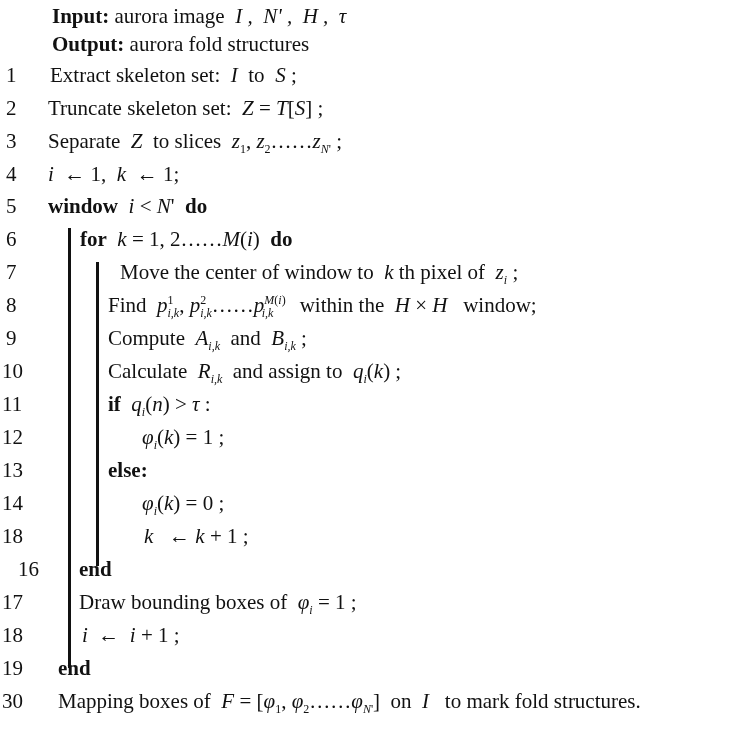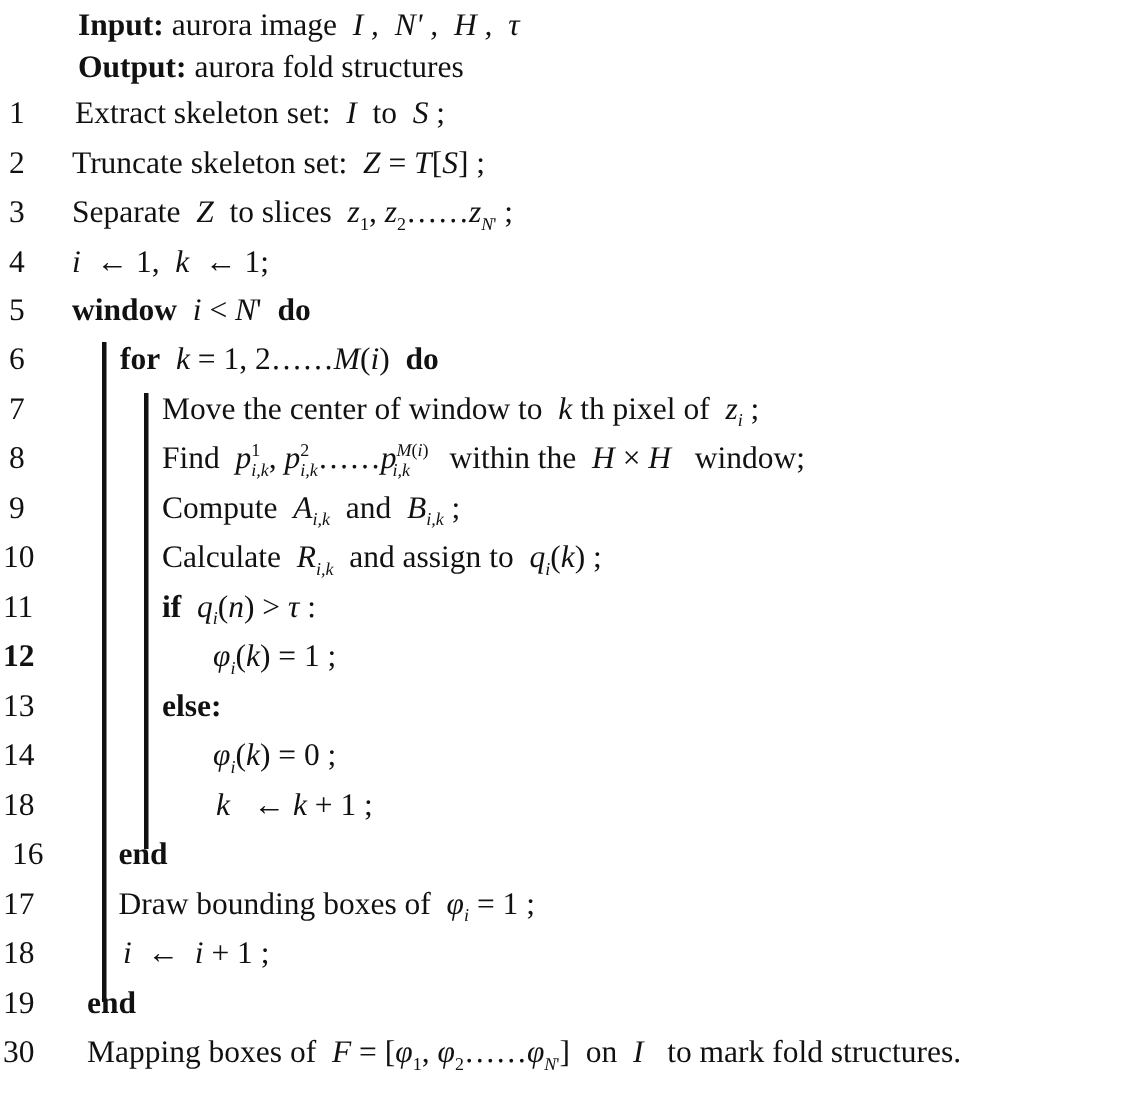--- a/index.html
+++ b/index.html
@@ -64,21 +64,21 @@
   <span class="txt" style="left:48px;"><b>window</b>&nbsp; <i class="m">i</i> &lt; <i class="m">N</i>'&nbsp; <b>do</b></span>
 </div>
 
 <div class="line" style="top:223px;">
   <span class="num" style="left:6px;">6</span>
   <span class="txt" style="left:80px;"><b>for</b>&nbsp; <i class="m">k</i> = 1, 2……<i class="m">M</i>(<i class="m">i</i>)&nbsp; <b>do</b></span>
 </div>
 
 <div class="line" style="top:256px;">
   <span class="num" style="left:6px;">7</span>
-  <span class="txt" style="left:108px;">Move the center of window to&nbsp; <i class="m">k</i> th pixel of&nbsp; <i class="m">z</i><sub><i>i</i></sub> ;</span>
+  <span class="txt" style="left:120px;">Move the center of window to&nbsp; <i class="m">k</i> th pixel of&nbsp; <i class="m">z</i><sub><i>i</i></sub> ;</span>
 </div>
 
 <div class="line" style="top:289px;">
   <span class="num" style="left:6px;">8</span>
   <span class="txt" style="left:108px;">Find&nbsp; <i class="m">p</i><sup>1</sup><sub style="margin-left:-6px;"><i>i,k</i></sub>, <i class="m">p</i><sup>2</sup><sub style="margin-left:-6px;"><i>i,k</i></sub>……<i class="m">p</i><sup><i>M</i>(<i>i</i>)</sup><sub style="margin-left:-24px;"><i>i,k</i></sub>&nbsp;&nbsp;&nbsp;&nbsp; within the&nbsp; <i class="m">H</i> × <i class="m">H</i>&nbsp;&nbsp; window;</span>
 </div>
 
 <div class="line" style="top:322px;">
   <span class="num" style="left:6px;">9</span>
   <span class="txt" style="left:108px;">Compute&nbsp; <i class="m">A</i><sub><i>i,k</i></sub>&nbsp; and&nbsp; <i class="m">B</i><sub><i>i,k</i></sub> ;</span>
@@ -88,41 +88,41 @@
   <span class="num" style="left:2px;">10</span>
   <span class="txt" style="left:108px;text-align:right;">Calculate&nbsp; <i class="m">R</i><sub><i>i,k</i></sub>&nbsp; and assign to&nbsp; <i class="m">q</i><sub><i>i</i></sub>(<i class="m">k</i>) ;</span>
 </div>
 
 <div class="line" style="top:388px;">
   <span class="num" style="left:2px;">11</span>
   <span class="txt" style="left:108px;"><b>if</b>&nbsp; <i class="m">q</i><sub><i>i</i></sub>(<i class="m">n</i>) &gt; <i class="m">τ</i> :</span>
 </div>
 
 <div class="line" style="top:421px;">
-  <span class="num" style="left:2px;font-weight:bold;">12</span>
+  <span class="num" style="left:2px;">12</span>
   <span class="txt" style="left:142px;"><i class="m">φ</i><sub><i>i</i></sub>(<i class="m">k</i>) = 1 ;</span>
 </div>
 
 <div class="line" style="top:454px;">
   <span class="num" style="left:2px;">13</span>
   <span class="txt" style="left:108px;"><b>else:</b></span>
 </div>
 
 <div class="line" style="top:487px;">
   <span class="num" style="left:2px;">14</span>
   <span class="txt" style="left:142px;"><i class="m">φ</i><sub><i>i</i></sub>(<i class="m">k</i>) = 0 ;</span>
 </div>
 
 <div class="line" style="top:520px;">
   <span class="num" style="left:2px;">18</span>
   <span class="txt" style="left:144px;"><i class="m">k</i>&nbsp;&nbsp; ← <i class="m">k</i> + 1 ;</span>
 </div>
 
 <div class="line" style="top:553px;">
-  <span class="num" style="left:8px;">16</span>
+  <span class="num" style="left:18px;">16</span>
   <span class="txt" style="left:79px;"><b>end</b></span>
 </div>
 
 <div class="line" style="top:586px;">
   <span class="num" style="left:2px;">17</span>
   <span class="txt" style="left:79px;">Draw bounding boxes of&nbsp; <i class="m">φ</i><sub><i>i</i></sub> = 1 ;</span>
 </div>
 
 <div class="line" style="top:619px;">
   <span class="num" style="left:2px;">18</span>

